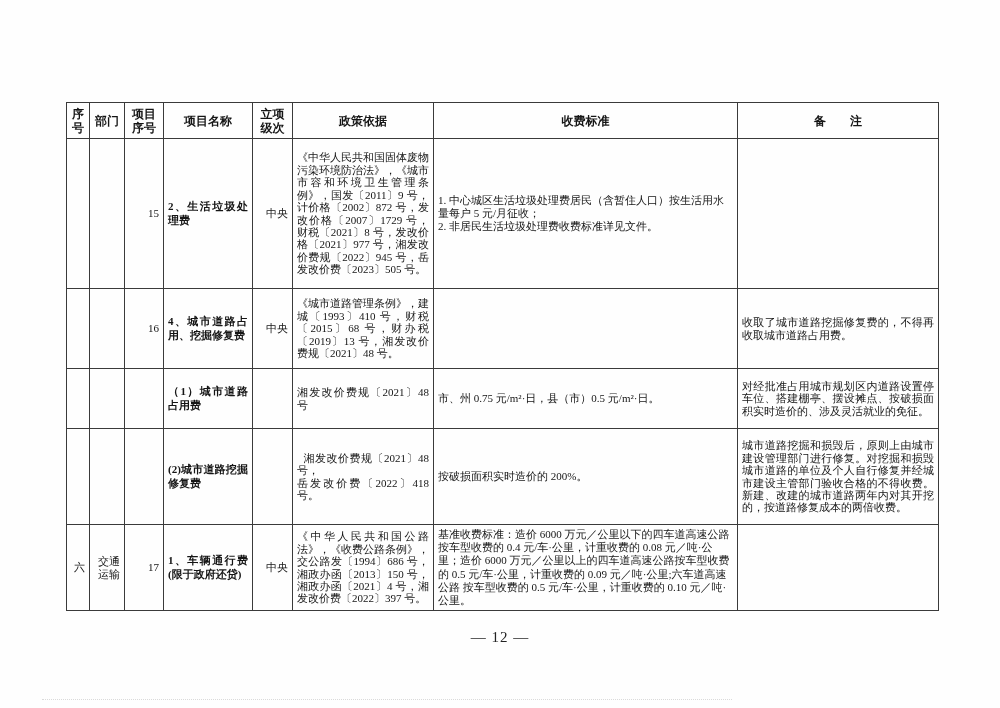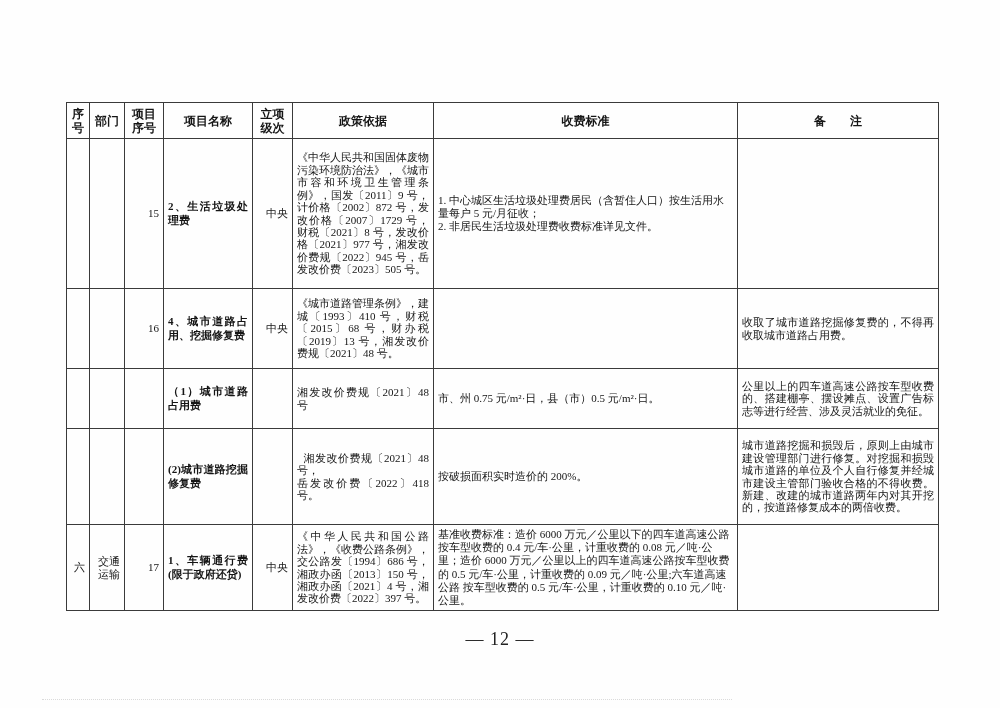--- a/index.html
+++ b/index.html
@@ -83,21 +83,21 @@
     white-space: pre-wrap;
     padding: 2px 4px;
     margin-top: 14px;
   }
   .page-number {
     position: absolute;
     left: 0;
     right: 0;
     top: 629px;
     text-align: center;
-    font-size: 18px;
+    font-size: 15px;
     letter-spacing: 1px;
     color: #222;
   }
   .scan-noise {
     position: absolute;
     left: 42px;
     top: 699px;
     width: 690px;
     height: 2px;
     border-top: 1px dotted #9a9a9a;
@@ -159,21 +159,21 @@
     </tr>
 
     <tr class="h-r2">
       <td class="c-center"></td>
       <td class="c-center"></td>
       <td class="c-center"></td>
       <td class="c-name">（1）城市道路占用费</td>
       <td class="c-center"></td>
       <td class="c-policy">湘发改价费规〔2021〕48 号</td>
       <td class="c-standard">市、州 0.75 元/m²·日，县（市）0.5 元/m²·日。</td>
-      <td class="c-remark">公里以上的四车道高速公路按车型收费的、搭建棚亭、摆设摊点、设置广告标志等进行经营、涉及灵活就业的免征。</td>
+      <td class="c-remark">对经批准占用城市规划区内道路设置停车位、搭建棚亭、摆设摊点、按破损面积实时造价的、涉及灵活就业的免征。</td>
     </tr>
 
     <tr class="h-r3">
       <td class="c-center"></td>
       <td class="c-center"></td>
       <td class="c-center"></td>
       <td class="c-name">(2)城市道路挖掘修复费</td>
       <td class="c-center"></td>
       <td class="c-policy">  湘发改价费规〔2021〕48 号，
 岳发改价费〔2022〕418 号。</td>

